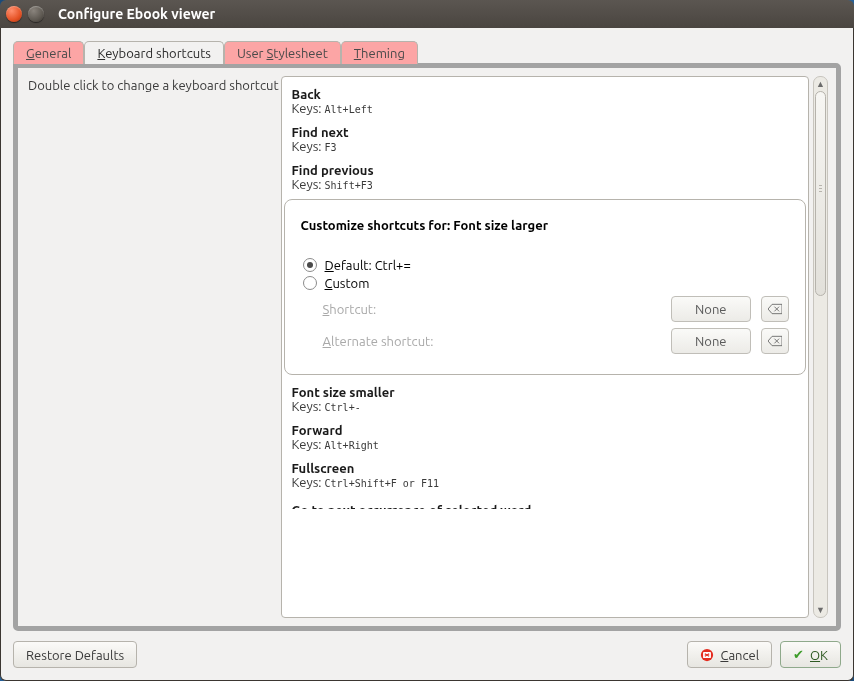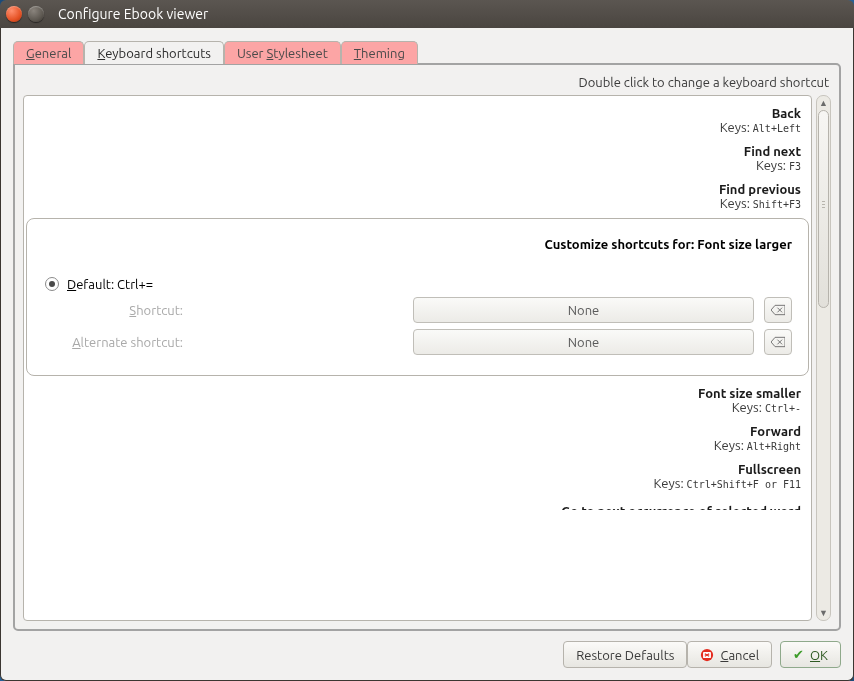--- a/index.html
+++ b/index.html
@@ -14,21 +14,21 @@
     display: flex;
     flex-direction: column;
   }
   .titlebar {
     height: 28px;
     background: linear-gradient(to bottom, #5b5651 0%, #4a4540 100%);
     display: flex;
     align-items: center;
     padding: 0 6px;
     color: #fff;
-    font-weight: normal;
+    font-weight: bold;
     font-size: 14px;
     border-radius: 6px 6px 0 0;
   }
   .tb-buttons { display: flex; gap: 6px; margin-right: 14px; }
   .tb-btn {
     width: 16px; height: 16px; border-radius: 50%;
     display: inline-block;
     background: #5a5550;
     box-shadow: inset 0 1px 1px rgba(255,255,255,.3), 0 1px 1px rgba(0,0,0,.5);
   }
@@ -73,31 +73,30 @@
     z-index: 3;
     top: 1px;
   }
   .tab .ul { text-decoration: underline; }
   .tabbar::after {
     content: "";
     display: block;
   }
 
   .tabframe {
-    border: 2px solid #a3a3a3;
+    border: 5px solid #a3a3a3;
     background: #f2f1f0;
     border-radius: 0 5px 5px 5px;
     padding: 8px 8px 0 8px;
     flex: 1 1 auto;
     display: flex;
-    flex-direction: column;
+    flex-direction: row;
     min-height: 0;
     position: relative;
     z-index: 1;
-    text-align: right;
   }
 
   .note {
     padding: 2px 2px 6px 2px;
     color: #3a3a3a;
   }
 
   .scrollwrap {
     flex: 1 1 auto;
     display: flex;
@@ -195,24 +194,25 @@
     background: linear-gradient(to bottom,#f7f6f3,#e2e0da);
   }
   .vscroll .grip {
     position: absolute; left: 3px; right: 3px; top: 46%;
     height: 8px;
     background: repeating-linear-gradient(to bottom,#b7b4ad 0,#b7b4ad 1px,transparent 1px,transparent 3px);
   }
 
   .footer {
     display: flex;
-    justify-content: flex-end;
+    justify-content: space-between;
     align-items: center;
     padding-top: 10px;
     margin-top: auto;
+    gap: 47px;
   }
   .btn {
     height: 27px;
     border: 1px solid #b6b3ac;
     border-radius: 4px;
     background: linear-gradient(to bottom,#fbfaf8,#e7e6e1);
     padding: 0 12px;
     display: inline-flex; align-items: center; gap: 6px;
     color: #3a3a3a;
     font-size: 13px;
@@ -265,20 +265,24 @@
             <div class="name">Find previous</div>
             <div class="keys"><span class="keys-prefix">Keys:</span><span class="mono">Shift+F3</span></div>
           </div>
 
           <div class="editor">
             <div class="heading">Customize shortcuts for: Font size larger</div>
 
             <div class="radio-row">
               <span class="radio checked"></span>
               <span class="radio-label"><span class="ul">D</span><span>efault: Ctrl+=</span></span>
+            </div>
+            <div class="radio-row">
+              <span class="radio"></span>
+              <span class="radio-label"><span class="ul">C</span><span>ustom</span></span>
             </div>
 
             <div class="row-grid">
               <span class="lbl"><span class="ul">S</span><span>hortcut:</span></span>
               <span class="btn-none">None</span>
               <span class="clear-btn">
                 <svg class="icon" viewBox="0 0 24 16">
                     <path d="M7 0 L24 0 L24 16 L7 16 L0 8 Z" fill="none" stroke="#666" stroke-width="1.5"></path>
                     <path d="M11 4 L19 12 M19 4 L11 12" stroke="#666" stroke-width="1.5"></path>
                   </svg>

